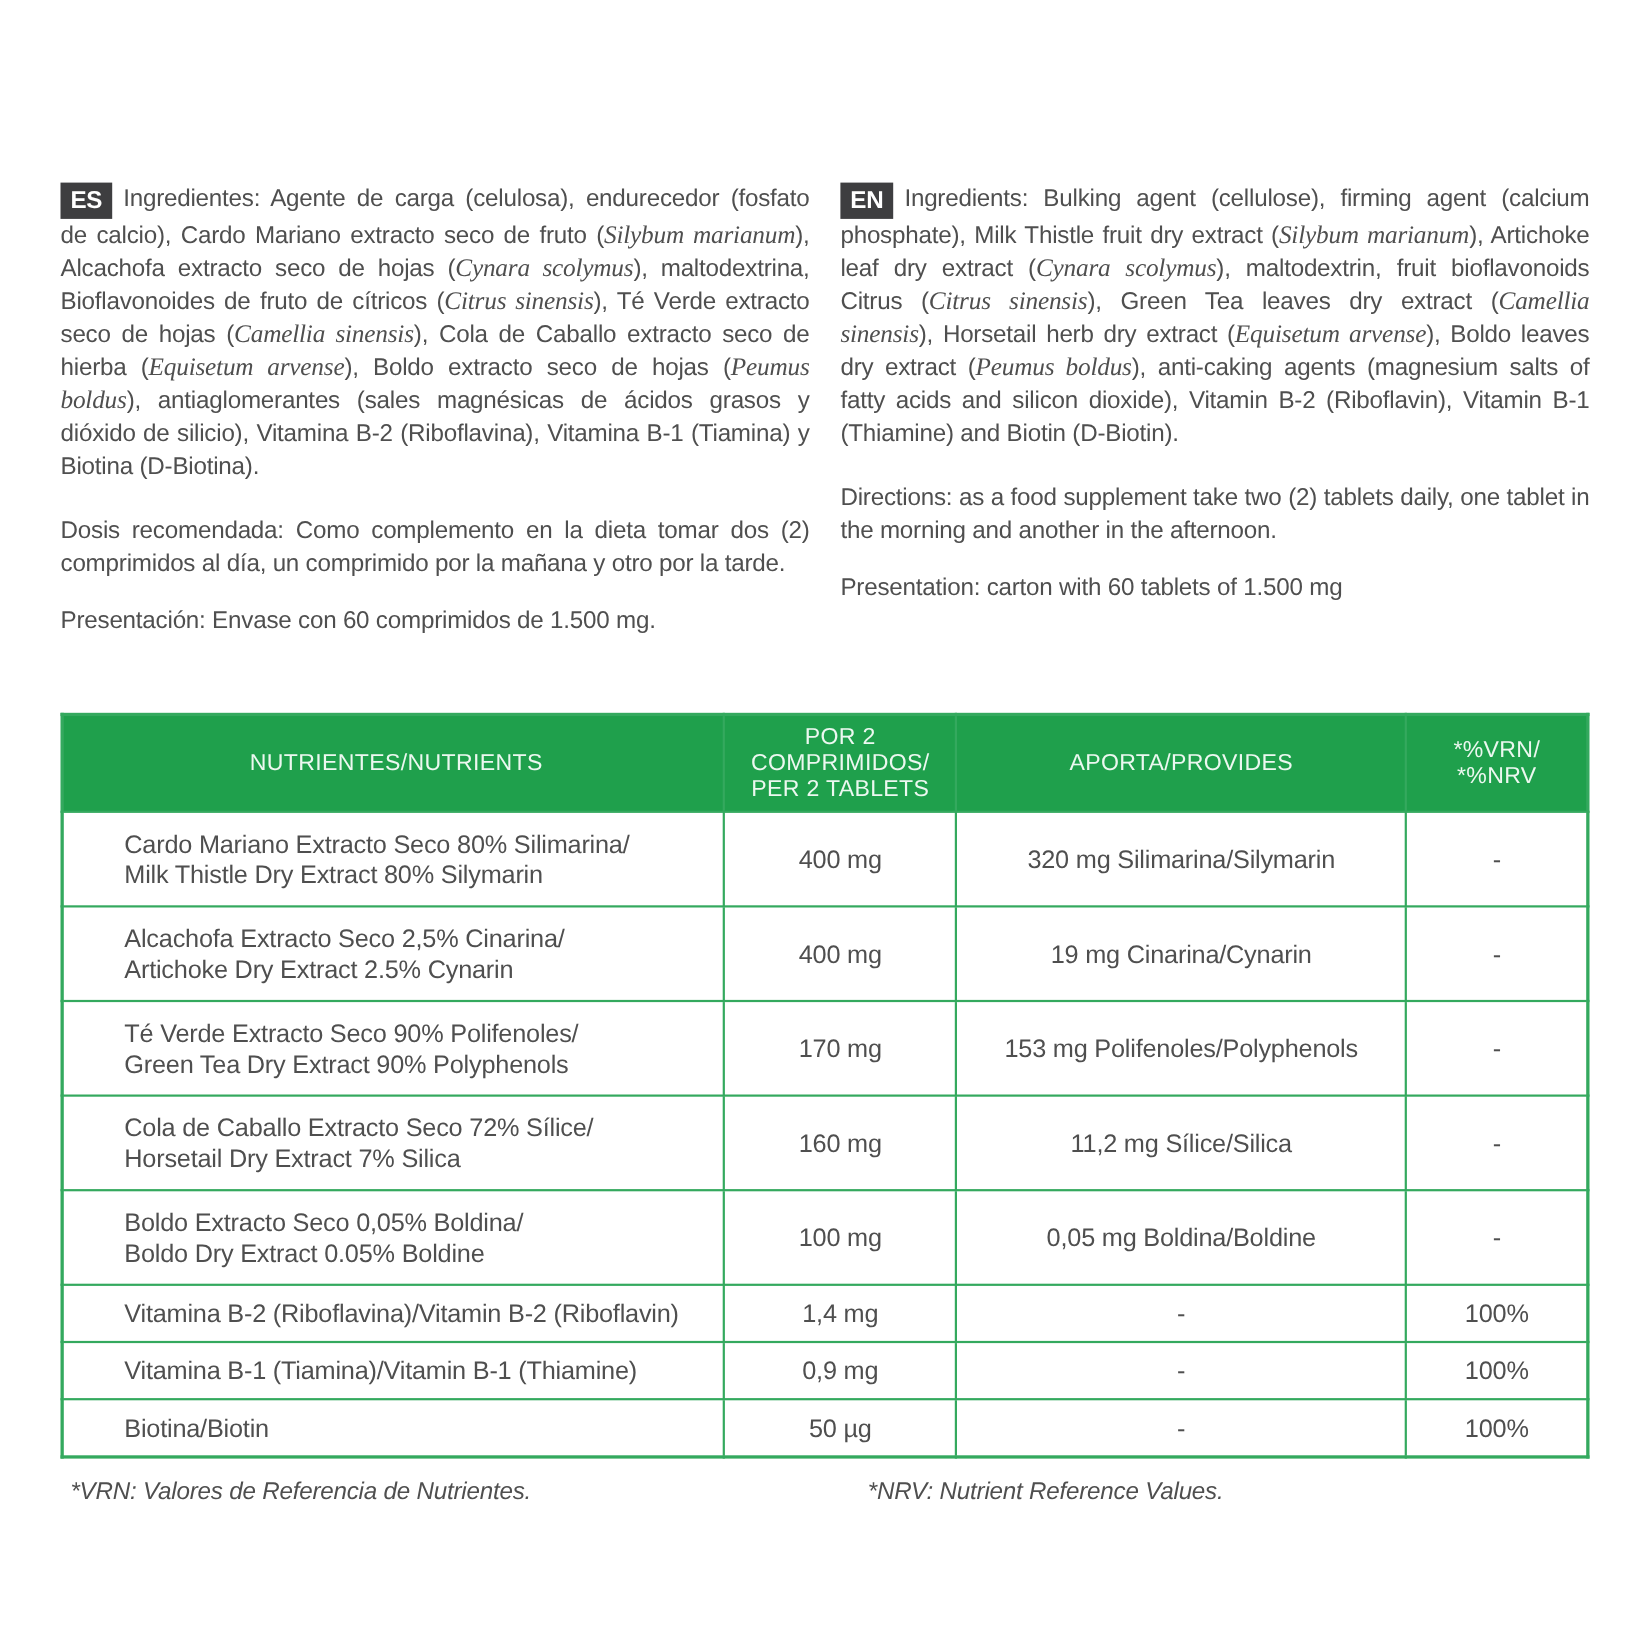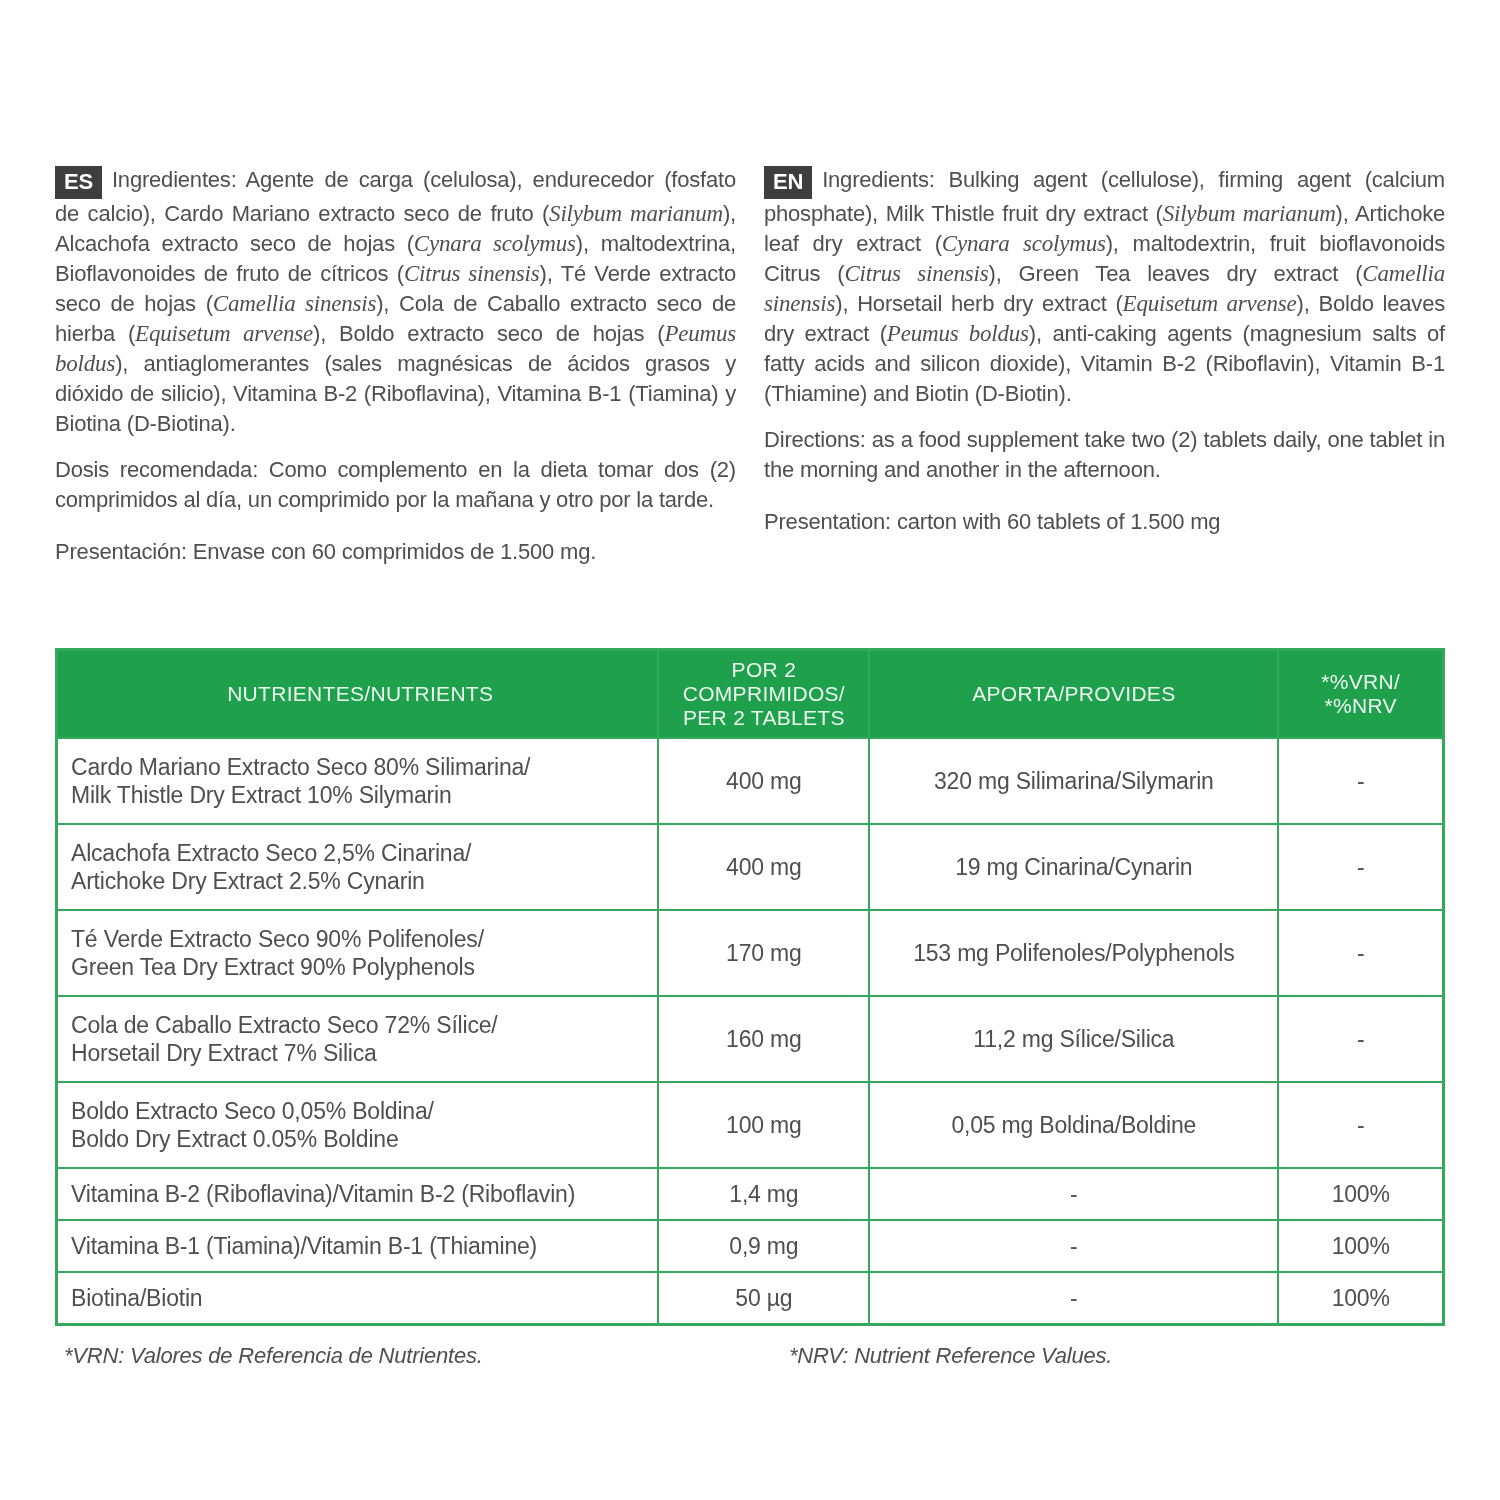--- a/index.html
+++ b/index.html
@@ -46,21 +46,21 @@
     display:inline-block;
     background:var(--badge);
     color:#ffffff;
     font-weight:700;
     font-size:22px;
     line-height:26px;
     padding:3px 9px 4px 9px;
     margin-right:10px;
     vertical-align:-2px;
   }
-  .dosage{margin-top:16px;}
+  .dosage{margin-top:28px;}
   .presentation{margin-top:22px;text-align:left;}
   
   table.nutrients{
     width:1390px;
     border-collapse:collapse;
     table-layout:fixed;
     margin-top:0;
   }
   table.nutrients,
   table.nutrients th,
@@ -86,21 +86,21 @@
     letter-spacing:-0.2px;
     padding:11px 8px;
     text-align:center;
     background:#ffffff;
   }
   table.nutrients td.name{
     text-align:left;
     padding-left:13px;
     padding-right:14px;
   }
-  td.name span{display:block;}
+  td.name span{display:block;margin-left:42px;}
   tr.tall td{padding-top:14px;padding-bottom:14px;}
   
   .footnotes{
     display:flex;
     margin-top:17px;
     font-size:22px;
     letter-spacing:-0.2px;
     color:var(--text);
     font-style:italic;
   }
@@ -143,21 +143,21 @@
             <span style="display:block">PER 2 TABLETS</span>
           </th>
         <th>APORTA/PROVIDES</th>
         <th>*%VRN/ *%NRV</th>
       </tr>
     </thead>
     <tbody>
       <tr class="tall">
         <td class="name">
             <span>Cardo Mariano Extracto Seco 80% Silimarina/</span>
-            <span>Milk Thistle Dry Extract 10% Silymarin</span>
+            <span>Milk Thistle Dry Extract 80% Silymarin</span>
           </td>
         <td>400 mg</td>
         <td>320 mg Silimarina/Silymarin</td>
         <td>-</td>
       </tr>
       <tr class="tall">
         <td class="name">
             <span>Alcachofa Extracto Seco 2,5% Cinarina/</span>
             <span>Artichoke Dry Extract 2.5% Cynarin</span>
           </td>

